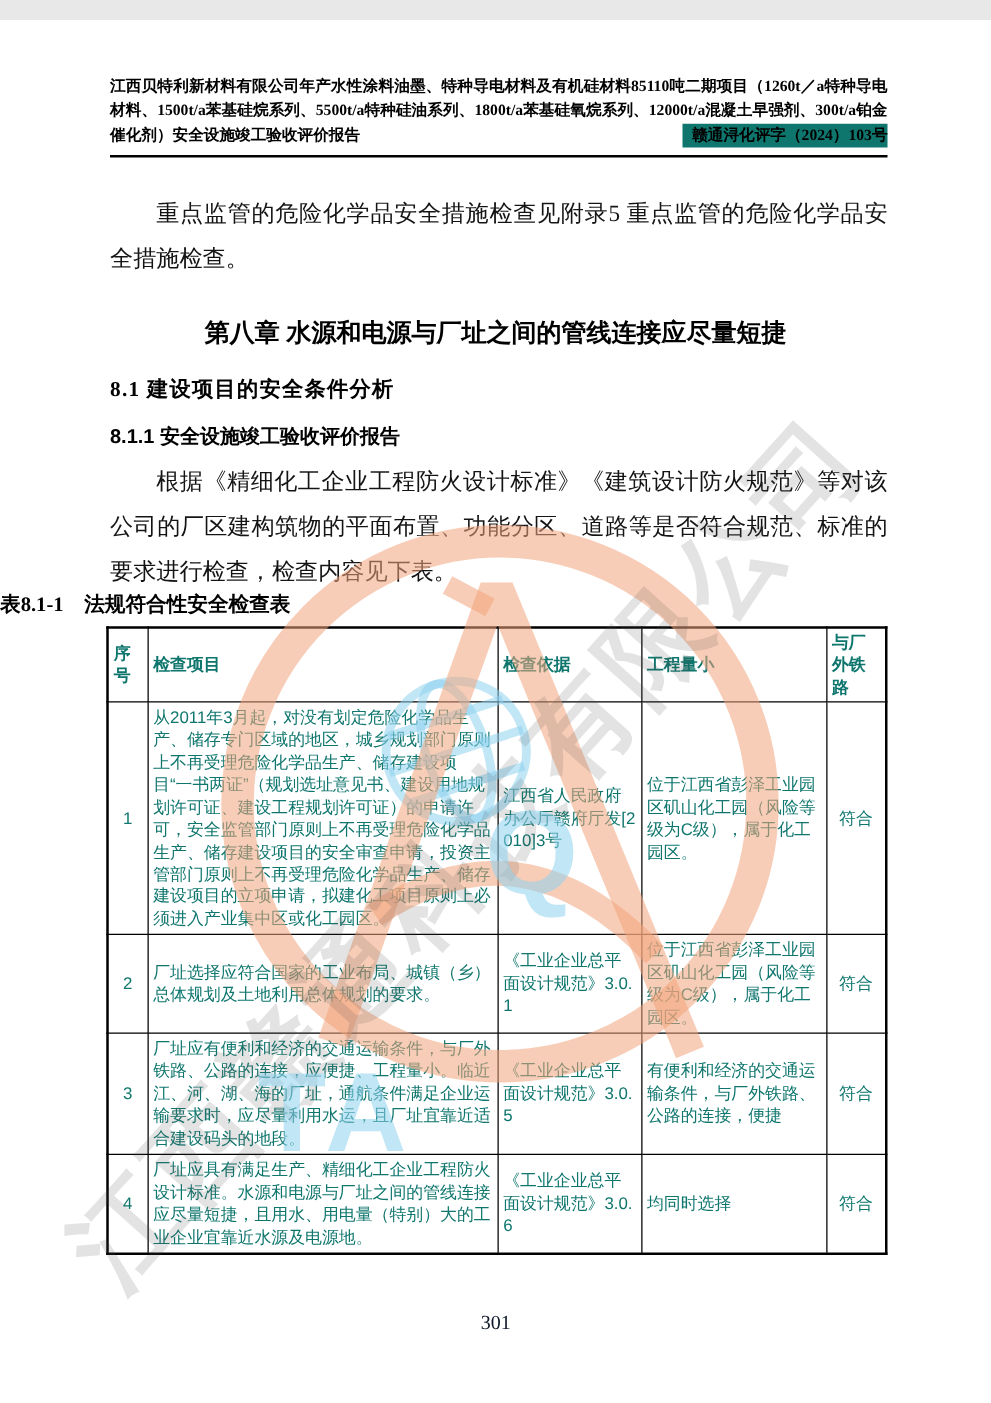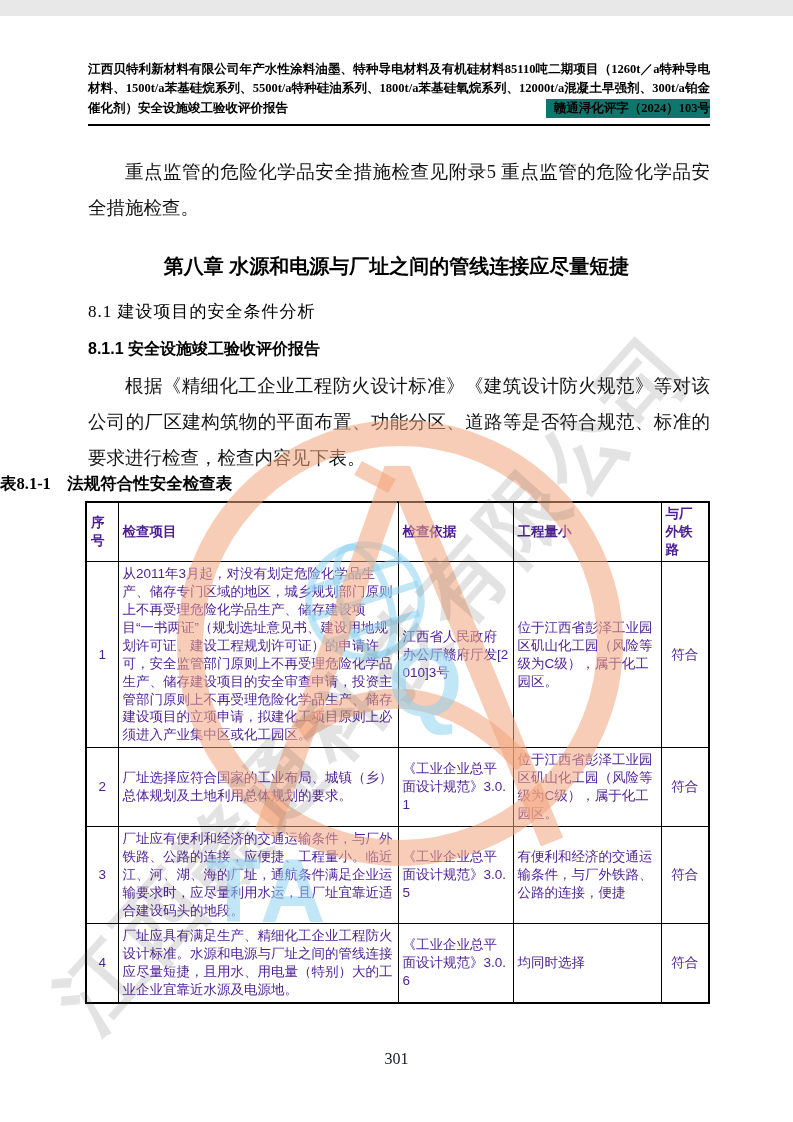--- a/index.html
+++ b/index.html
@@ -30,38 +30,38 @@
   }
   .p1{top:138px;}
   .p2{top:352px;}
   .chapter{
     position:absolute;left:0;top:237px;width:793px;text-align:center;
     font-family:"Liberation Sans","DejaVu Sans",sans-serif;
     font-size:20px;font-weight:bold;color:#000;
   }
   .sec{
     position:absolute;left:88px;top:284px;
-    font-size:17px;font-weight:normal;letter-spacing:1px;color:#000;
+    font-size:17px;font-weight:bold;letter-spacing:1px;color:#000;
   }
   .subsec{
     position:absolute;left:88px;top:323px;
     font-family:"Liberation Sans","DejaVu Sans",sans-serif;
     font-size:16px;font-weight:bold;color:#000;
   }
   .tbl-caption{
     position:absolute;left:0;top:457px;width:793px;text-align:left;
     font-size:16.5px;font-weight:bold;color:#000;
   }
   
   table.chk{
     position:absolute;left:85px;top:485px;width:623px;
     border-collapse:collapse;table-layout:fixed;
     border:2.2px solid #000;
     font-family:"Liberation Sans","DejaVu Sans",sans-serif;
-    font-size:13.5px;line-height:1.33;color:#4c1d95;
+    font-size:13.5px;line-height:1.33;color:#0f766e;
   }
   table.chk th,table.chk td{
     border:1px solid #000;padding:3px 4px;vertical-align:middle;
     word-break:break-all;
   }
   table.chk th{font-weight:bold;text-align:left;padding:2px 4px;}
   th.c,td.c{text-align:center;}
   td.item{vertical-align:middle;}
   td.top{vertical-align:top;}
   

